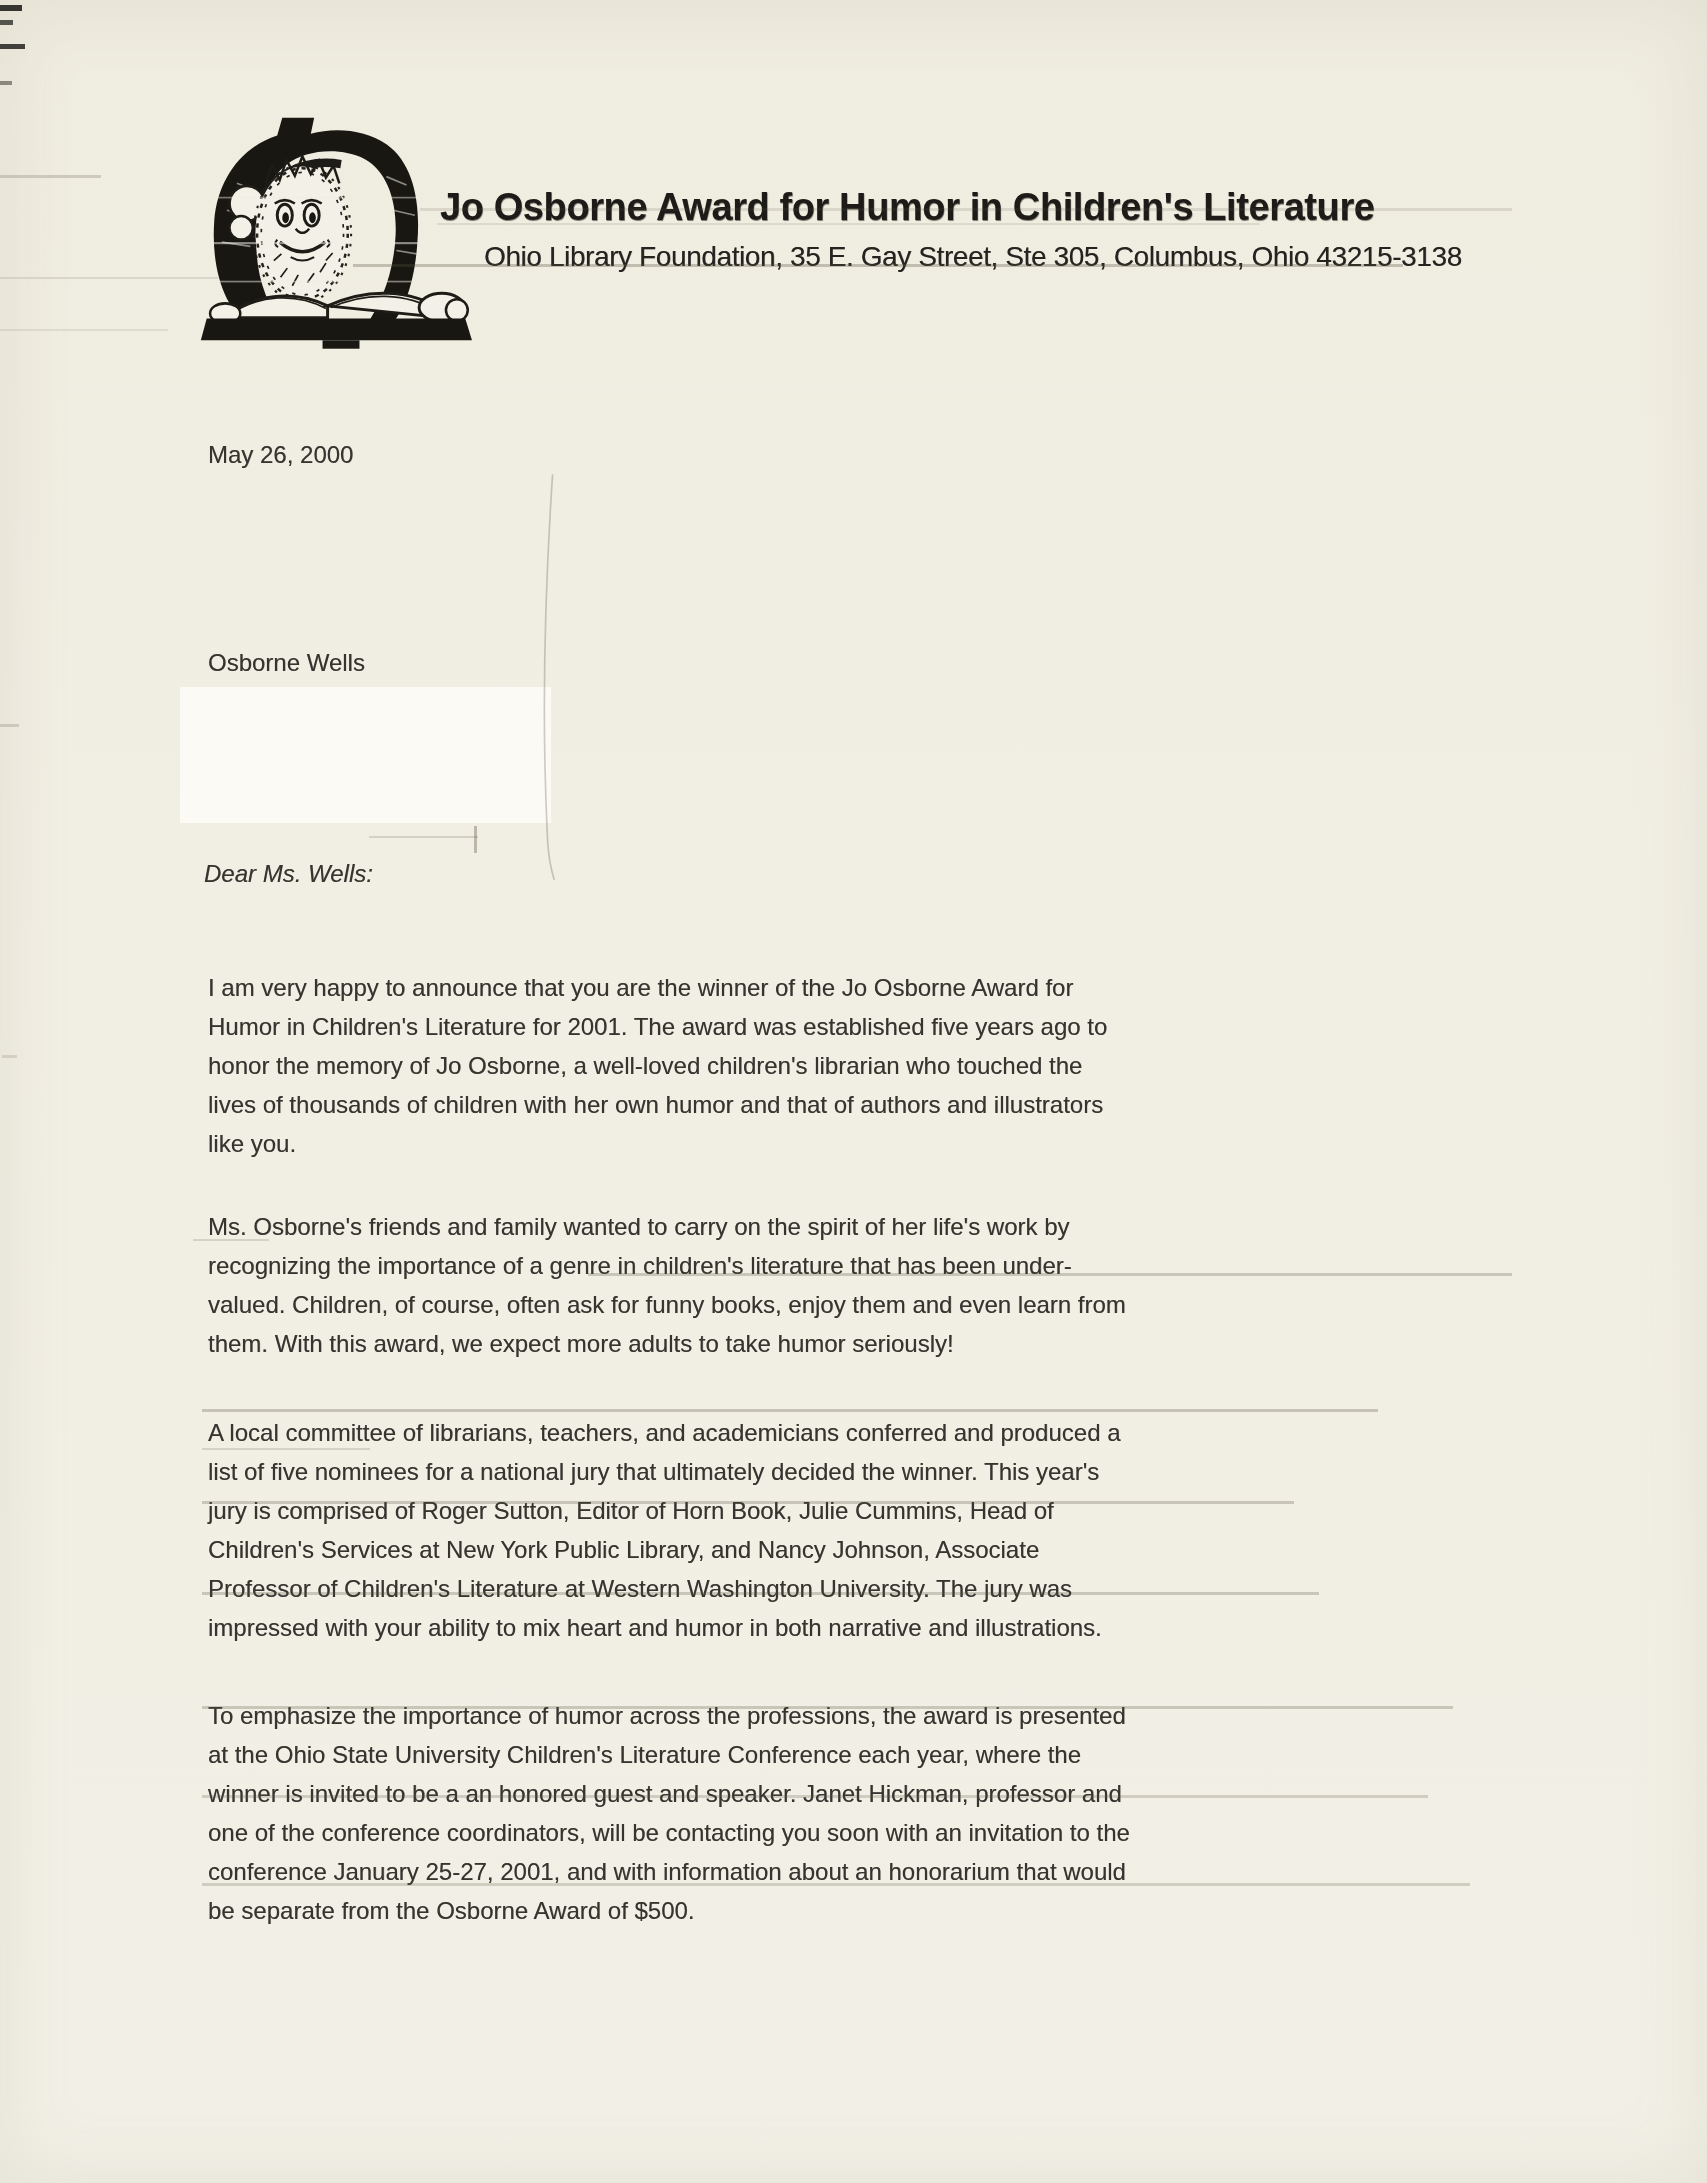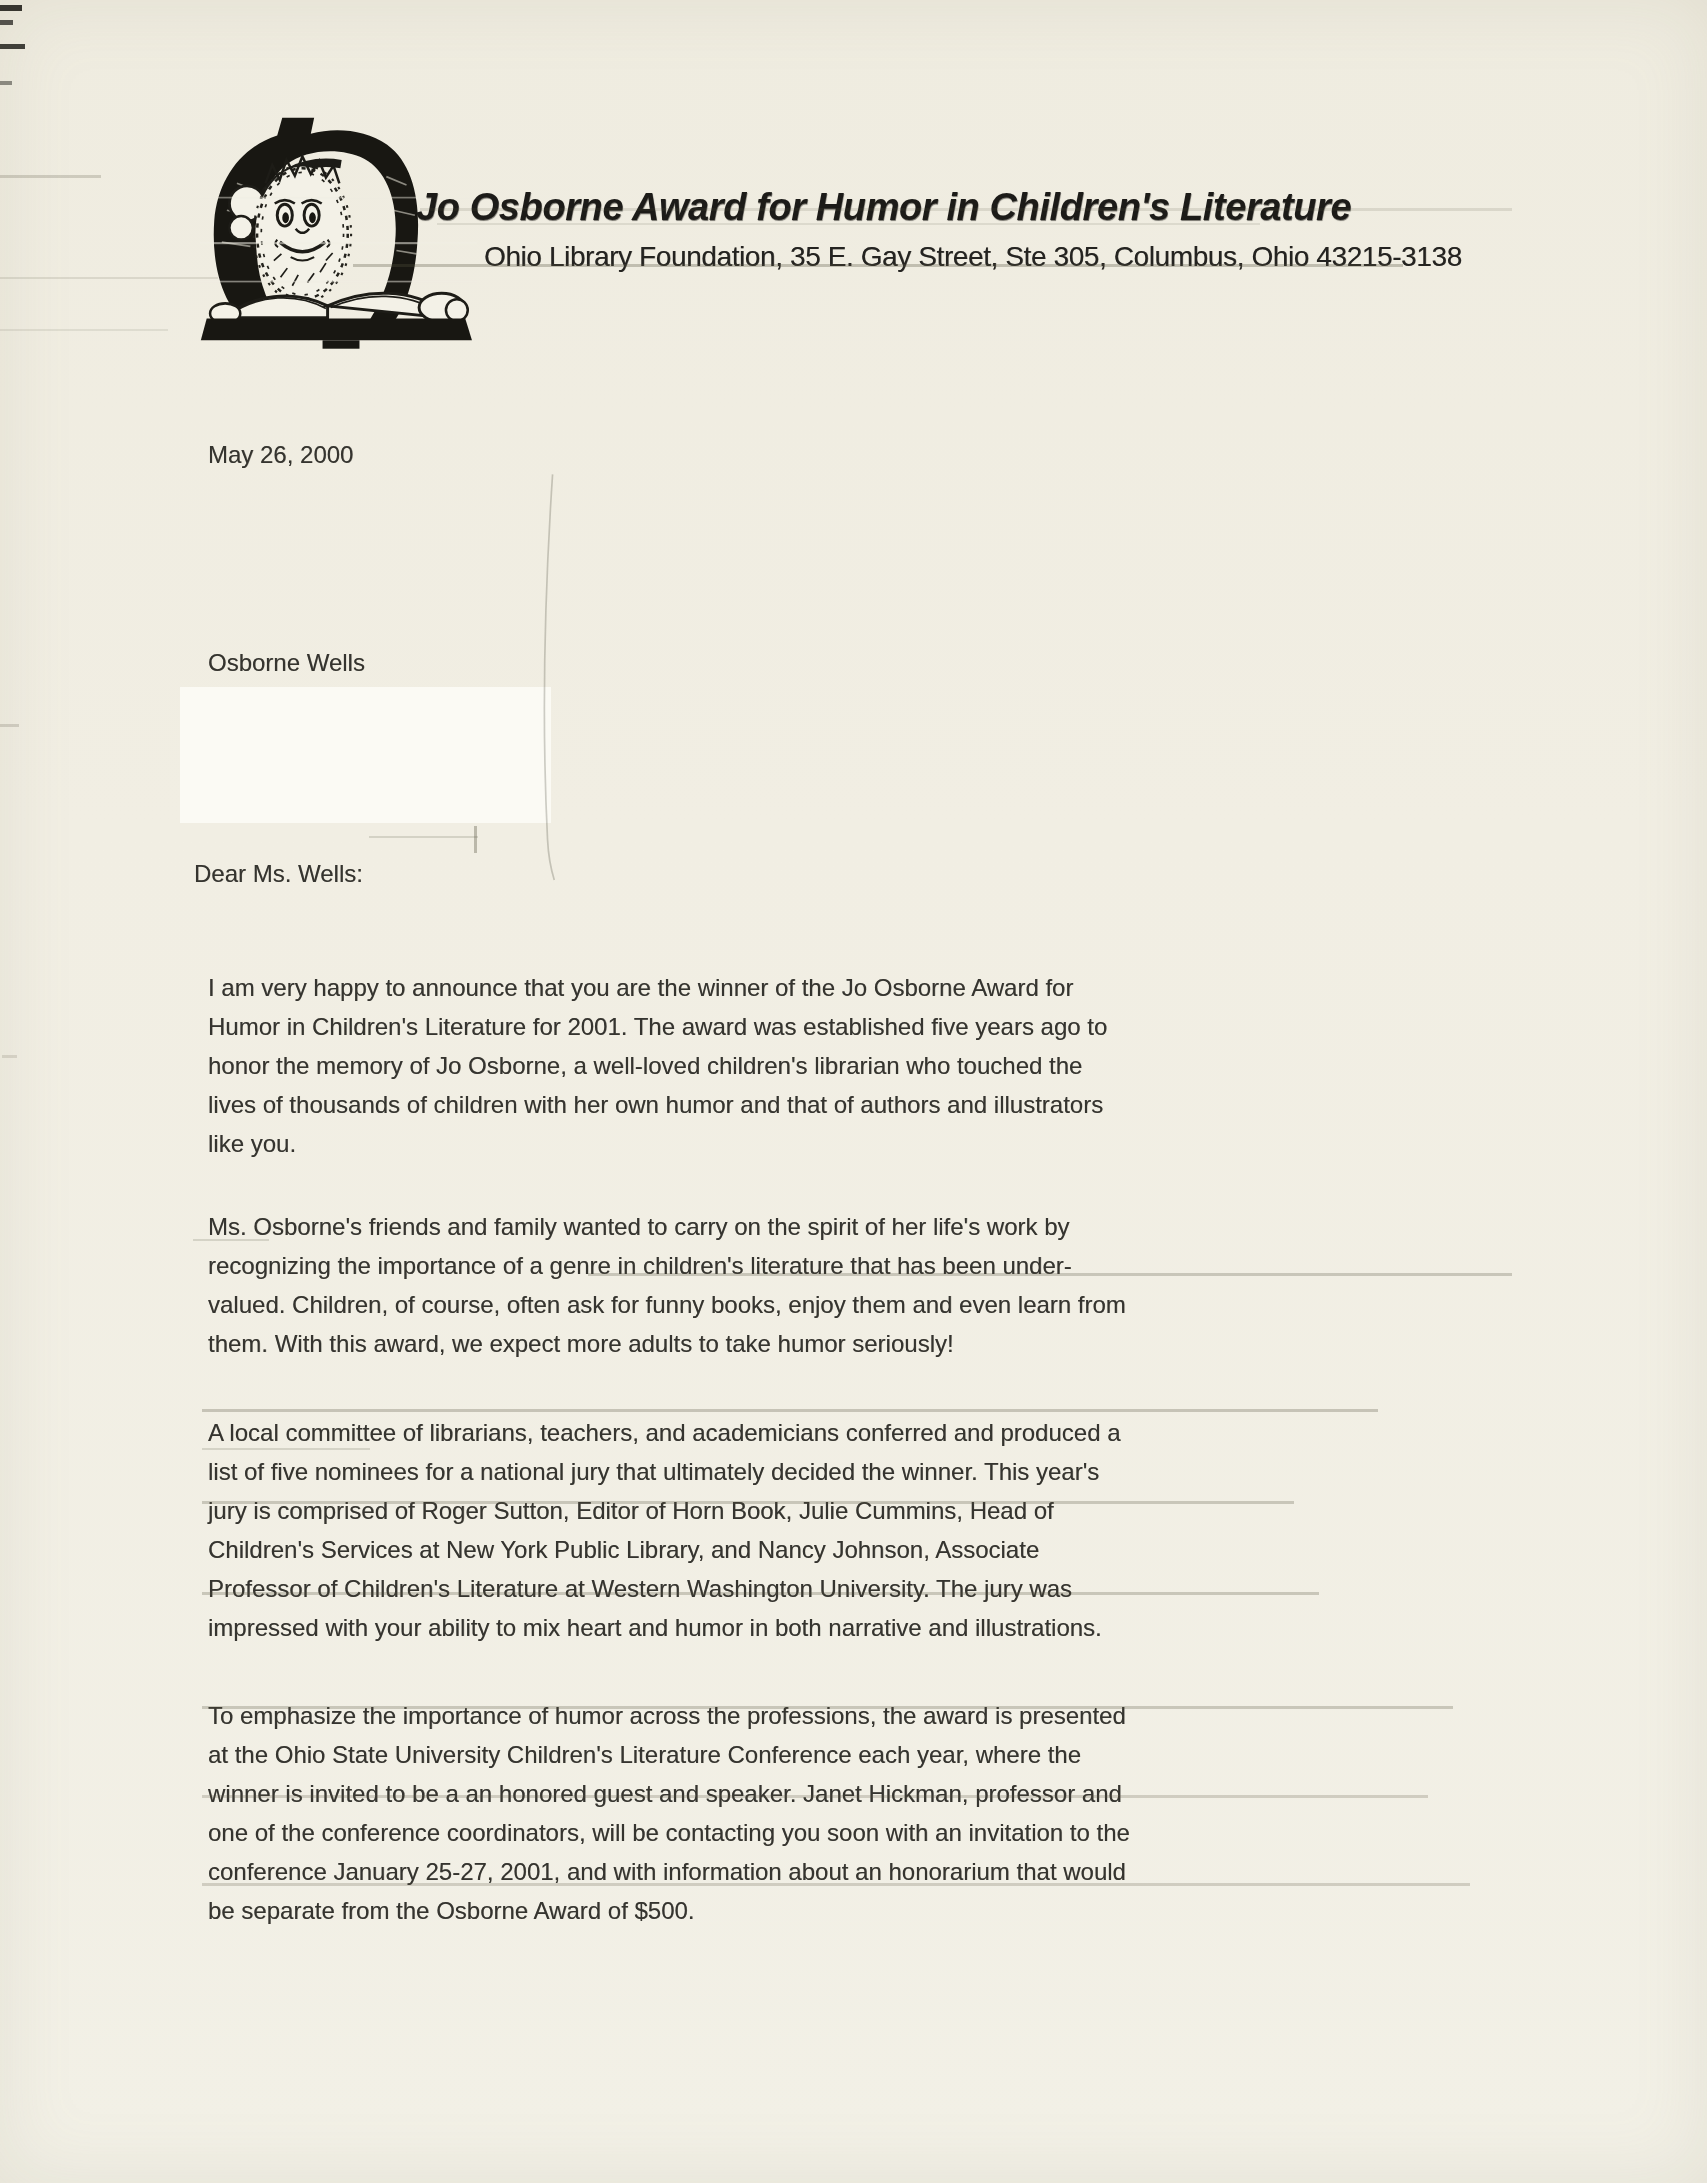--- a/index.html
+++ b/index.html
@@ -6,22 +6,22 @@
   .page{
     position:relative;width:1708px;height:2183px;overflow:hidden;
     background:linear-gradient(180deg,#efece0 0%,#f1eee3 38%,#f2f0e6 100%);
     font-family:"Liberation Sans","DejaVu Sans",sans-serif;
     color:#35342f;
     box-shadow:inset 0 0 76px rgba(150,140,110,0.14);
   }
   .txt{position:absolute;white-space:nowrap;text-shadow:0.3px 0.3px 0.6px rgba(50,48,42,0.45);}
   .body-text{font-size:24px;line-height:39px;}
   .lh-title{
-    left:416px;top:186px;font-size:38px;font-weight:bold;letter-spacing:-0.4px;
-    color:#1c1b18;text-shadow:0.5px 0.5px 0.7px rgba(30,28,24,0.55);font-style:italic;
+    left:440px;top:186px;font-size:38px;font-weight:bold;letter-spacing:-0.4px;
+    color:#1c1b18;text-shadow:0.5px 0.5px 0.7px rgba(30,28,24,0.55);
   }
   .lh-address{
     left:443px;top:241px;font-size:28px;letter-spacing:-0.4px;color:#242320;
     text-shadow:0.4px 0.4px 0.6px rgba(40,38,33,0.5);
     margin-left:41px;
   }
   .paragraph{white-space:normal;width:1344px;margin-top:28px;}
   .redaction{position:absolute;background:#fbfaf4;}
   .streak{position:absolute;background:#55523f;pointer-events:none;}
   .mark{position:absolute;background:#171612;pointer-events:none;}
@@ -104,21 +104,21 @@
 
   <div class="txt lh-title">Jo Osborne Award for Humor in Children's Literature</div>
   <div class="txt lh-address">Ohio Library Foundation, 35 E. Gay Street, Ste 305, Columbus, Ohio 43215-3138</div>
 
   <div class="txt body-text" style="left:208px;top:435px;">May 26, 2000</div>
 
   <div class="txt body-text" style="left:208px;top:643px;">Osborne Wells</div>
 
   <div class="redaction" style="left:180px;top:687px;width:371px;height:136px;"></div>
 
-  <div class="txt body-text" style="left:194px;top:854px;">Dear Ms. Wells:</div>
+  <div class="txt body-text" style="left:204px;top:854px;font-style:italic;">Dear Ms. Wells:</div>
 
   <div class="txt body-text paragraph" style="left:208px;top:940px;">I am very happy to announce that you are the winner of the Jo Osborne Award for<br>Humor in Children's Literature for 2001.  The award was established five years ago to<br>honor the memory of Jo Osborne, a well-loved children's librarian who touched the<br>lives of thousands of children with her own humor and that of authors and illustrators<br>like you.</div>
   <div class="txt body-text paragraph" style="left:208px;top:1179px;">Ms. Osborne's friends and family wanted to carry on the spirit of her life's work by<br>recognizing the importance of a genre in children's literature that has been under-<br>valued.  Children, of course, often ask for funny books, enjoy them and even learn from<br>them.  With this award, we expect more adults to take humor seriously!</div>
   <div class="txt body-text paragraph" style="left:208px;top:1385px;">A local committee of librarians, teachers, and academicians conferred and produced a<br>list of five nominees for a national jury that ultimately decided the winner. This year's<br>jury is comprised of Roger Sutton, Editor of Horn Book, Julie Cummins, Head of<br>Children's Services at New York Public Library, and Nancy Johnson, Associate<br>Professor of Children's Literature at Western Washington University. The jury was<br>impressed with your ability to mix heart and humor in both narrative and illustrations.</div>
   <div class="txt body-text paragraph" style="left:208px;top:1668px;">To emphasize the importance of humor across the professions, the award is presented<br>at the Ohio State University Children's Literature Conference each year, where the<br>winner is invited to be a an honored guest and speaker. Janet Hickman, professor and<br>one of the conference coordinators, will be contacting you soon with an invitation to the<br>conference January 25-27, 2001, and with information about an honorarium that would<br>be separate from the Osborne Award of $500.</div>
 
   <div>
     <div class="streak" style="left:420px;top:208px;width:1092px;height:2.5px;opacity:.14;"></div>
     <div class="streak" style="left:437px;top:223px;width:823px;height:1.7px;opacity:.12;"></div>
     <div class="streak" style="left:353px;top:264px;width:1050px;height:2.5px;opacity:.30;"></div>

